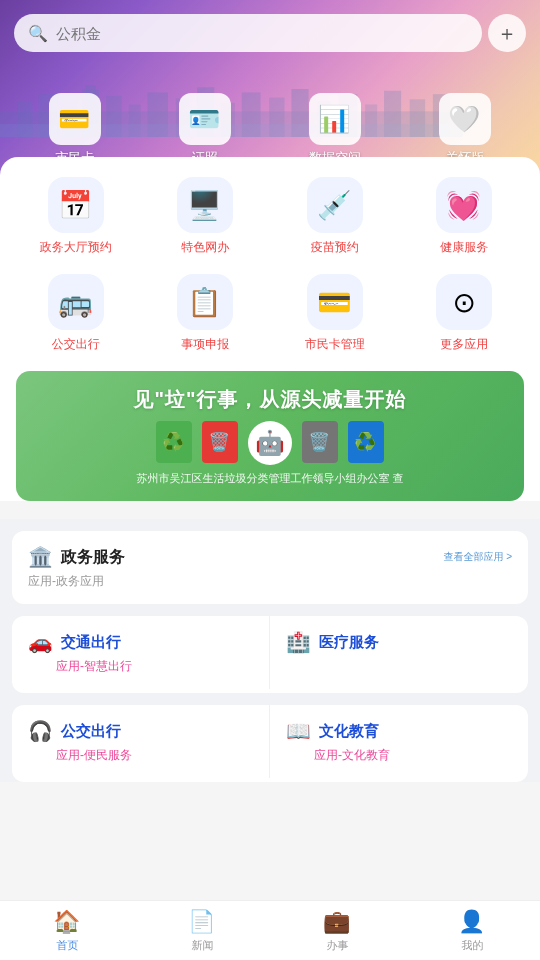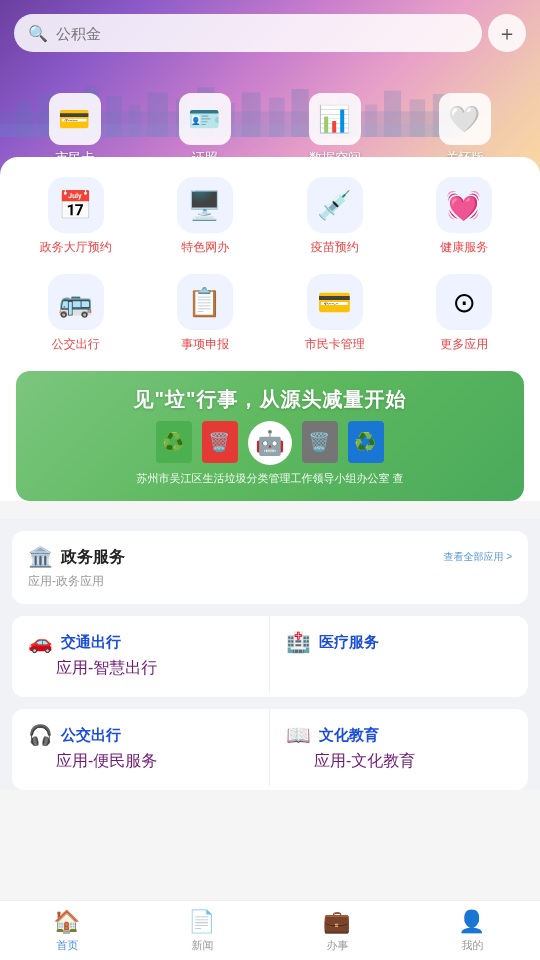--- a/index.html
+++ b/index.html
@@ -243,22 +243,22 @@
     }
     .section-sub-icon {
       font-size: 20px;
     }
     .section-sub-title {
       font-size: 15px;
       font-weight: bold;
       color: #1d4ed8;
     }
     .section-sub-subtitle {
-      font-size: 16px;
-      color: #701a75;
+      font-size: 12px;
+      color: #ec4899;
       padding-left: 28px;
       margin-top: 2px;
     }
 
     
     .bottom-nav {
       position: fixed;
       bottom: 0; left: 0;
       width: 540px;
       height: 60px;

